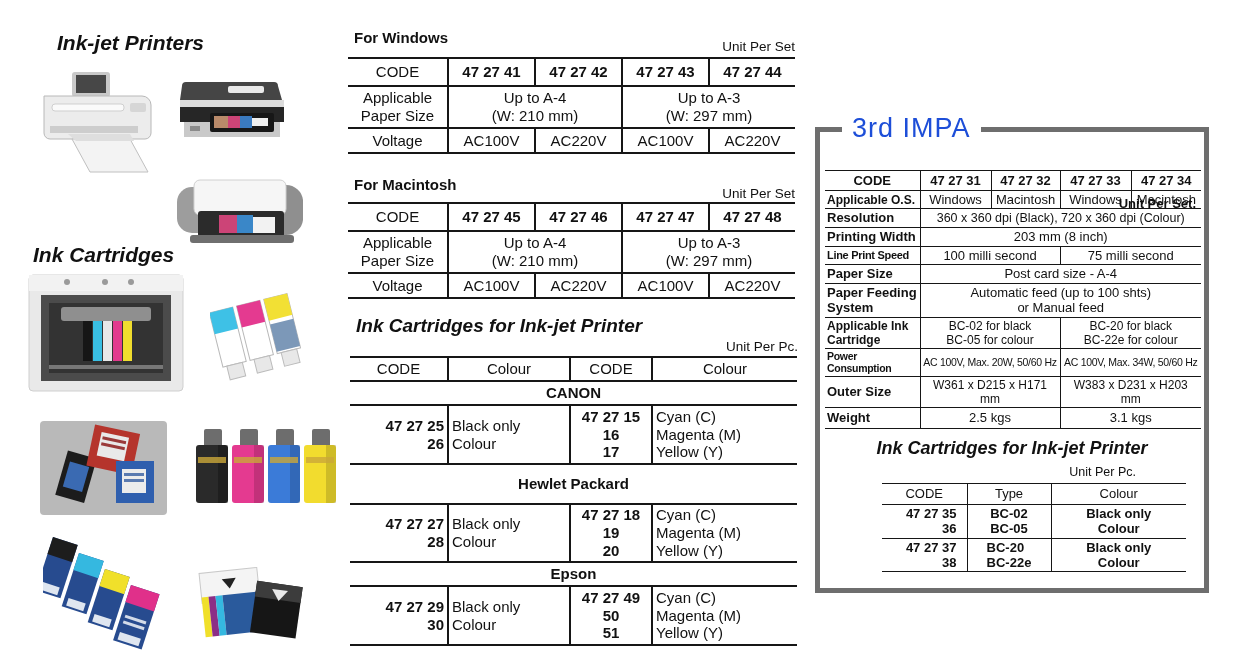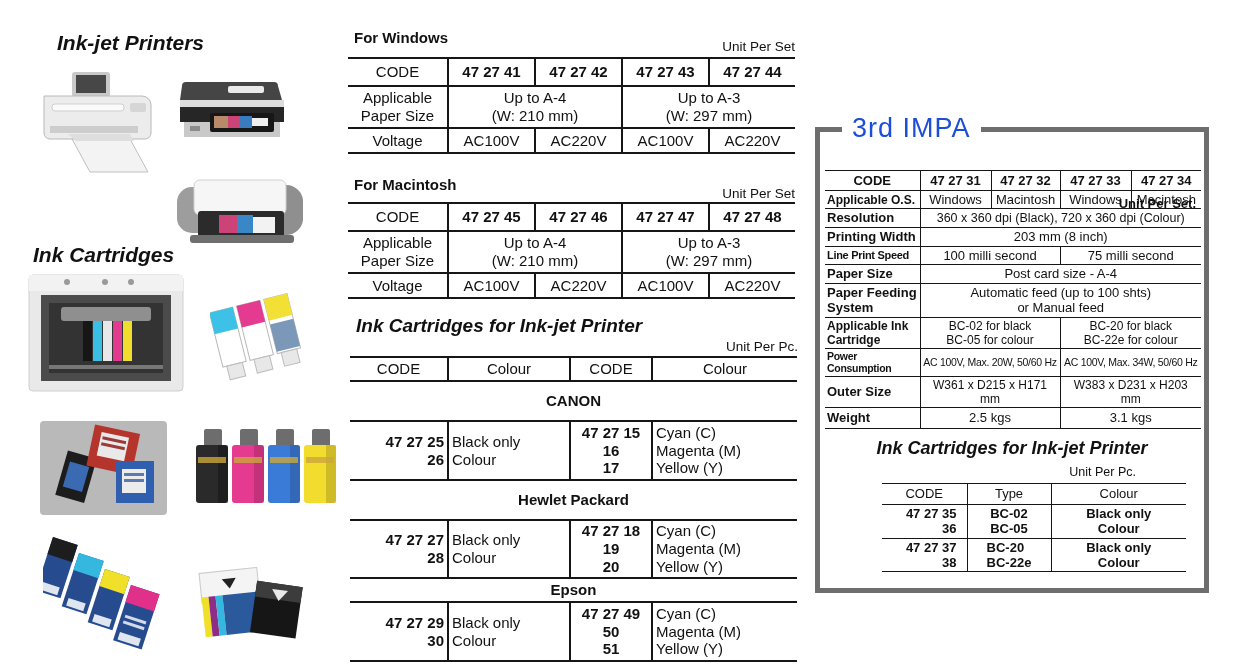--- a/index.html
+++ b/index.html
@@ -308,21 +308,21 @@
         <col style="width:82px">
         <col style="width:145px">
       </colgroup>
     <tbody>
       <tr style="height:24px">
         <td>CODE</td>
         <td>Colour</td>
         <td>CODE</td>
         <td>Colour</td>
       </tr>
-      <tr style="height:40px">
+      <tr style="height:24px">
         <td class="band" colspan="4">CANON</td>
       </tr>
       <tr style="height:59px">
         <td class="pre mono-codes">47 27 25
 26</td>
         <td class="pre mono-cols">Black only
 Colour</td>
         <td class="pre ccodes">47 27 15
 16
 17</td>

